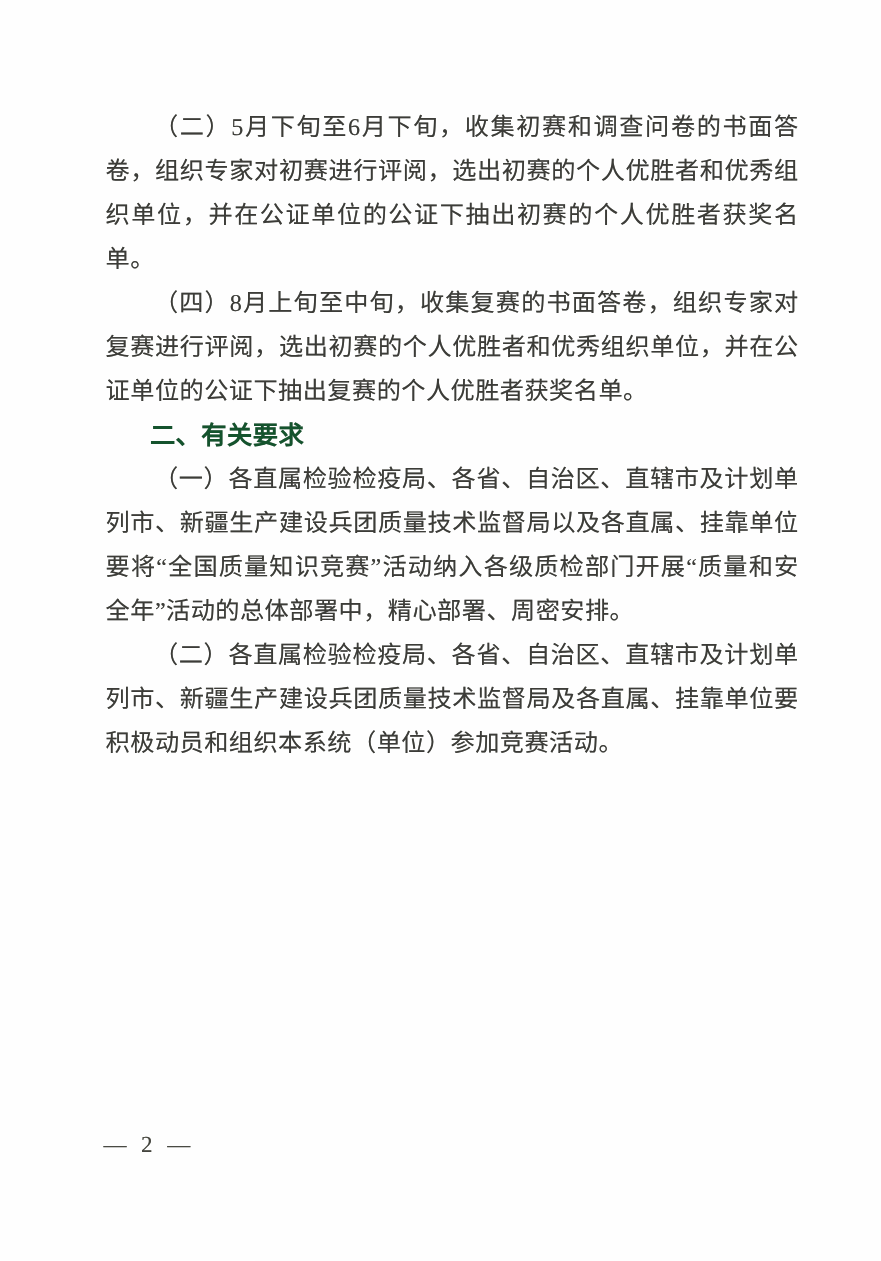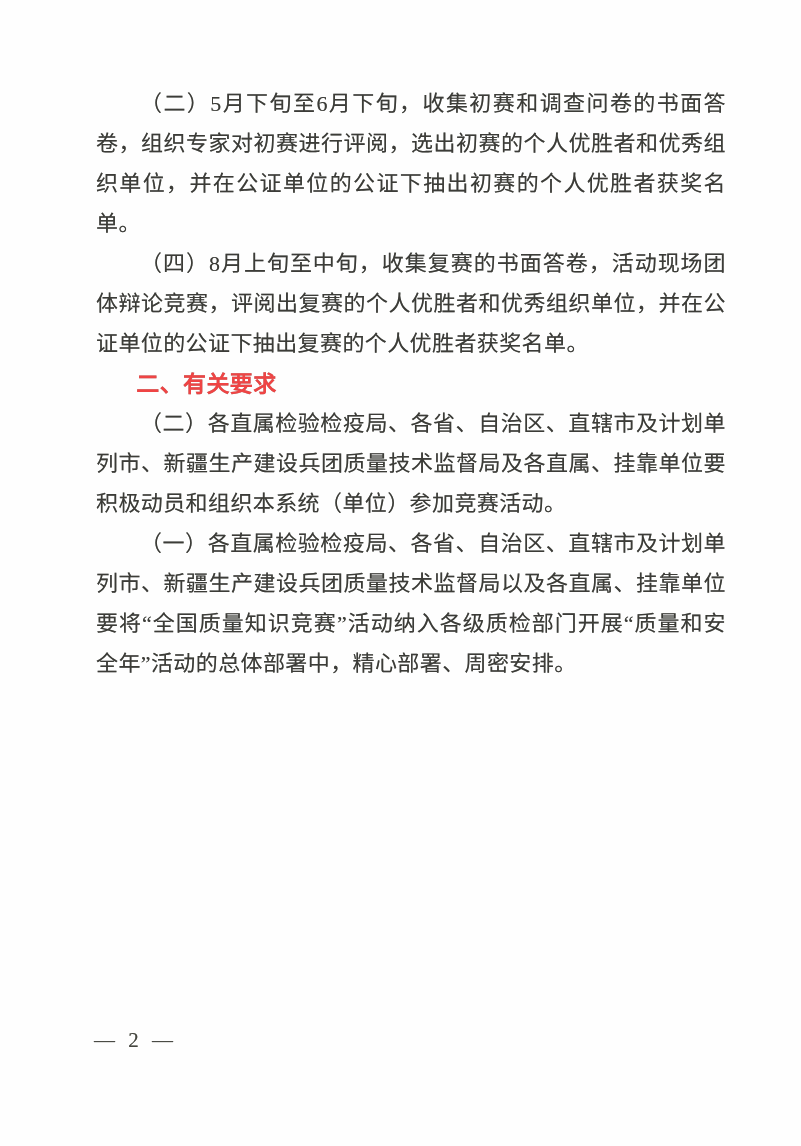--- a/index.html
+++ b/index.html
@@ -11,42 +11,42 @@
     position: relative;
     width: 801px;
     height: 1146px;
     background: #fefefe;
     overflow: hidden;
     font-family: "Liberation Serif", "DejaVu Serif", serif;
     color: #3c3c38;
   }
   .body-text {
     position: absolute;
-    top: 84px;
+    top: 96px;
     left: 96px;
     width: 630px;
     font-size: 22px;
     line-height: 40px;
     letter-spacing: 0.4px;
     text-align: justify;
   }
   .body-text p {
     margin: 0;
     text-indent: 2em;
     
     text-shadow: 0 0 0.5px rgba(70,75,65,0.55);
   }
   .section-heading {
     margin: 0;
     text-indent: 1.75em;
     font-size: 23px;
     line-height: 40px;
     font-weight: bold;
     font-family: "Liberation Sans", "DejaVu Sans", sans-serif;
-    color: #ef4444;
+    color: #14532d;
     text-shadow: 0 0 0.5px rgba(60,65,55,0.5);
   }
   .page-footer {
     position: absolute;
     left: 94px;
     top: 1028px;
     font-size: 21px;
     letter-spacing: 4px;
     color: #45453f;
     text-shadow: 0 0 0.5px rgba(80,90,70,0.5);
@@ -55,26 +55,26 @@
 </head>
 <body>
 
 <div class="page">
 
   <div class="body-text">
 
     <p>（二）5月下旬至6月下旬，收集初赛和调查问卷的书面答卷，组织专家对初赛进行评阅，选出初赛的个人优胜者和优秀组织单位，并在公证单位的公证下抽出初赛的个人优胜者获奖名单。</p>
 
 
-    <p>（四）8月上旬至中旬，收集复赛的书面答卷，活动现场团体辩论竞赛，评阅出复赛的个人优胜者和优秀组织单位，并在公证单位的公证下抽出复赛的个人优胜者获奖名单。</p>
+    <p>（四）8月上旬至中旬，收集复赛的书面答卷，组织专家对复赛进行评阅，选出初赛的个人优胜者和优秀组织单位，并在公证单位的公证下抽出复赛的个人优胜者获奖名单。</p>
 
 
     <h2 class="section-heading">二、有关要求</h2>
 
+    <p>（一）各直属检验检疫局、各省、自治区、直辖市及计划单列市、新疆生产建设兵团质量技术监督局以及各直属、挂靠单位要将“全国质量知识竞赛”活动纳入各级质检部门开展“质量和安全年”活动的总体部署中，精心部署、周密安排。</p>
+
     <p>（二）各直属检验检疫局、各省、自治区、直辖市及计划单列市、新疆生产建设兵团质量技术监督局及各直属、挂靠单位要积极动员和组织本系统（单位）参加竞赛活动。</p>
-
-    <p>（一）各直属检验检疫局、各省、自治区、直辖市及计划单列市、新疆生产建设兵团质量技术监督局以及各直属、挂靠单位要将“全国质量知识竞赛”活动纳入各级质检部门开展“质量和安全年”活动的总体部署中，精心部署、周密安排。</p>
 
   </div>
 
   <div class="page-footer">— 2 —</div>
 
 </div>
 
 </body></html>

